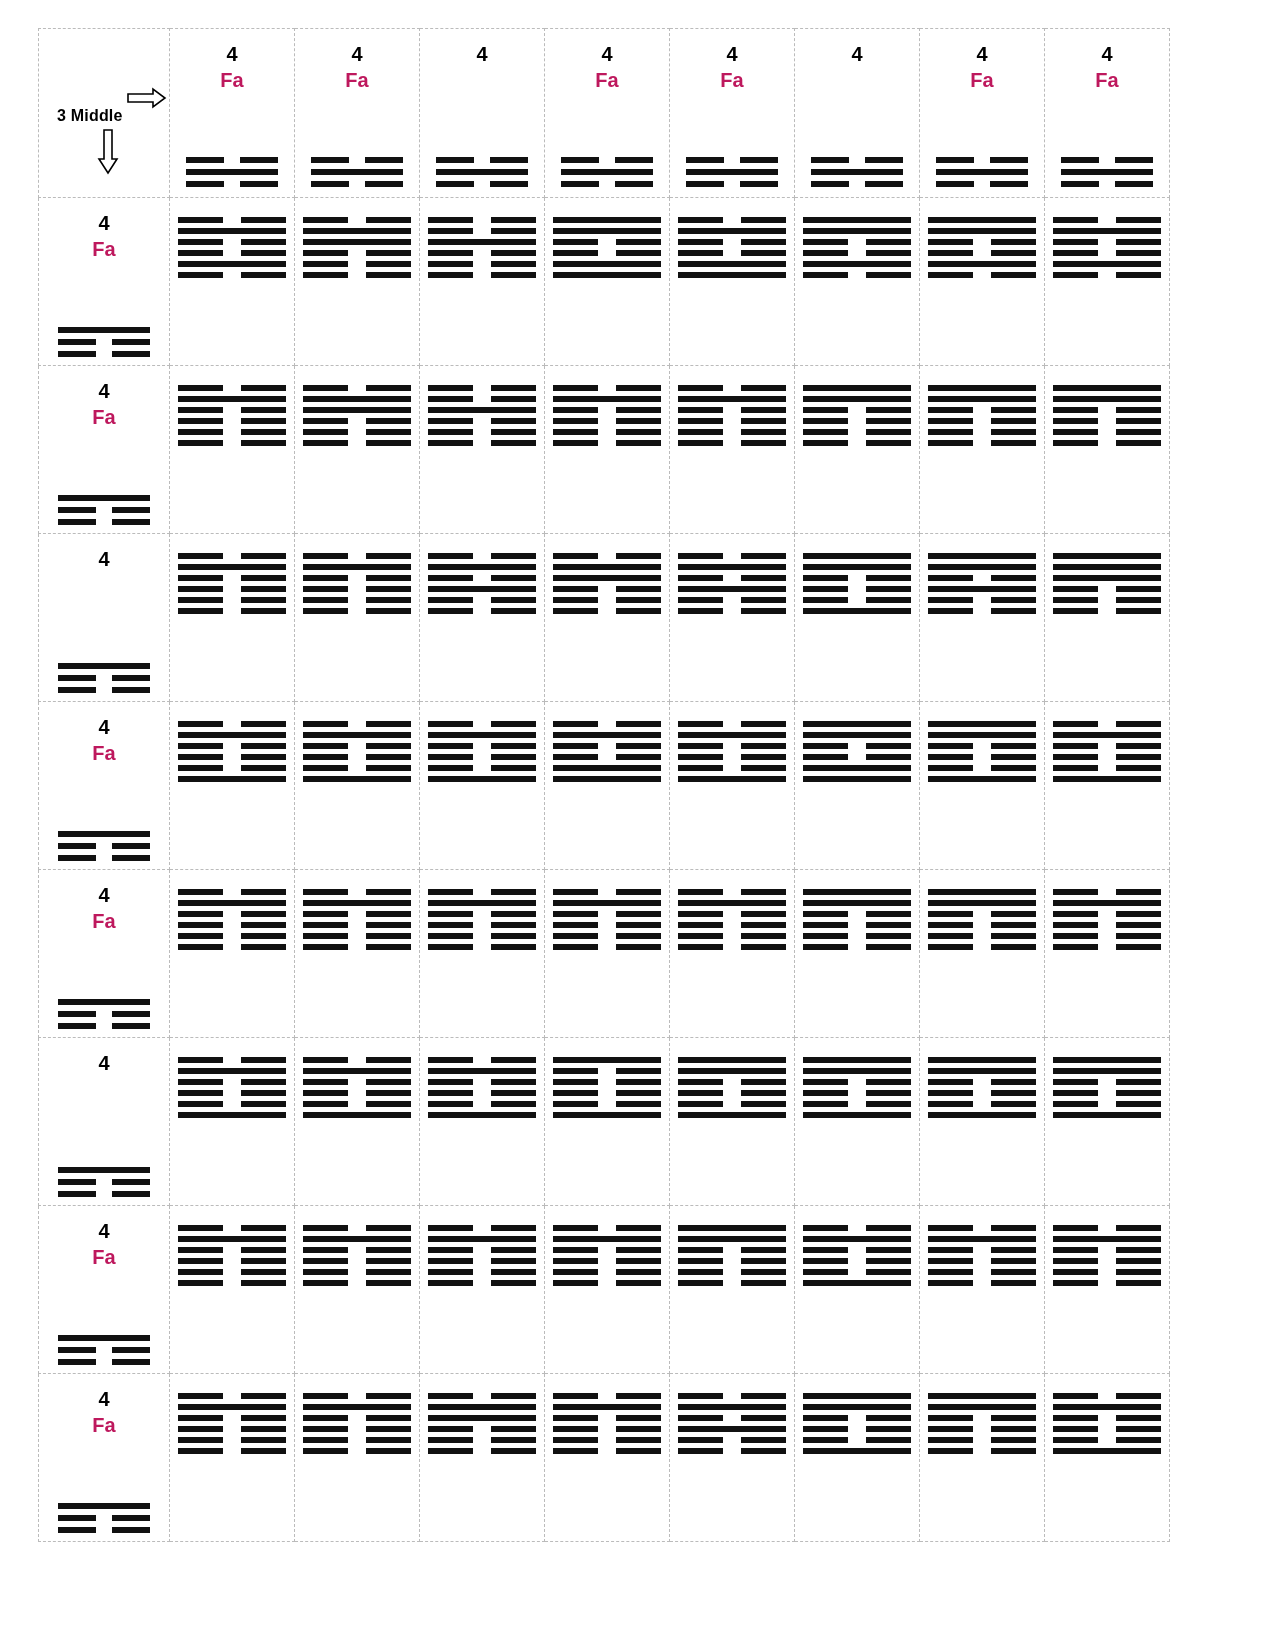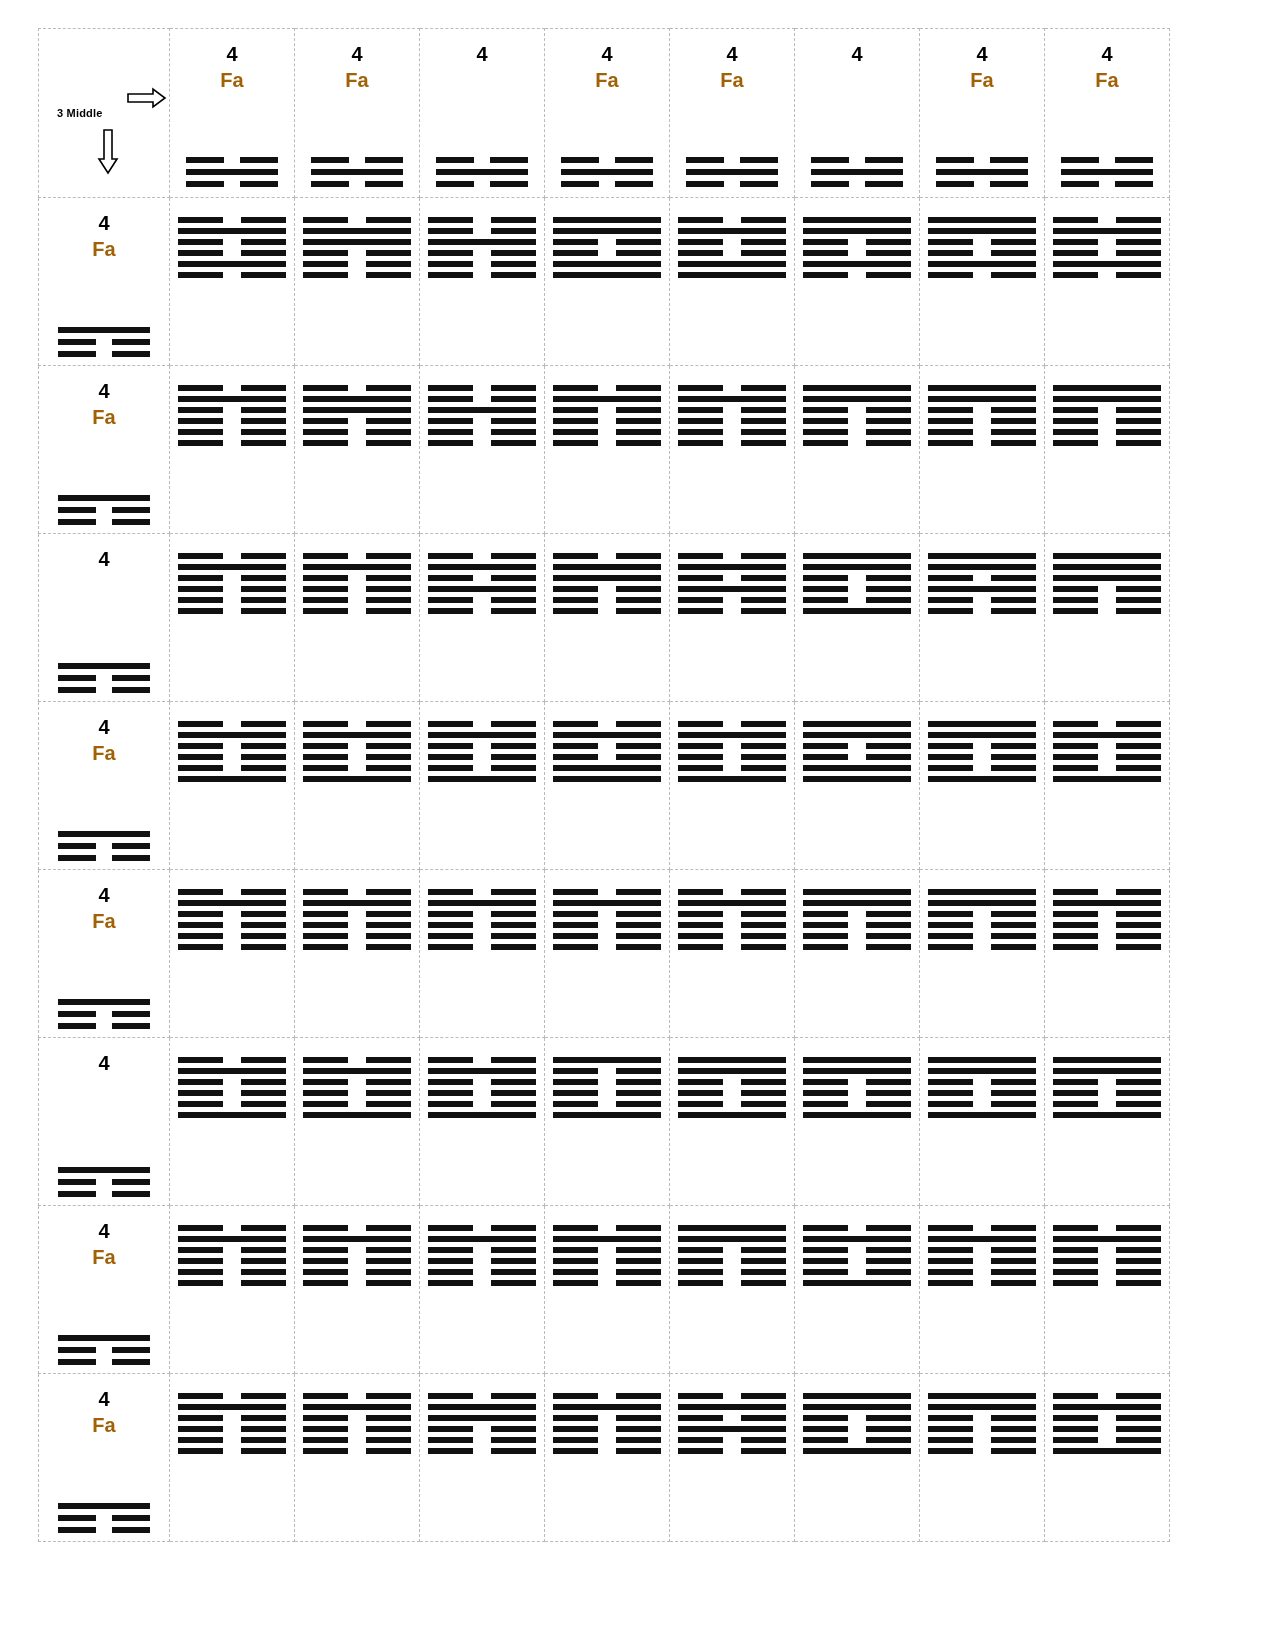--- a/index.html
+++ b/index.html
@@ -46,21 +46,21 @@
     font-size: 20px;
     font-weight: bold;
     color: #000000;
     margin-top: 14px;
     line-height: 22px;
     height: 22px;
   }
   .lbl-note {
     font-size: 20px;
     font-weight: bold;
-    color: #a16207;
+    color: #be185d;
     line-height: 30px;
     height: 30px;
   }
 
   
   .hex {
     display: inline-block;
     width: 100px;
   }
   .hex .line {
@@ -130,21 +130,21 @@
   .col-head-tri { position: absolute; bottom: 14px; left: 0; right: 0; text-align: center; }
 
   .cell-inner { position: relative; height: 100%; }
   .cell-hex { position: absolute; top: 14px; left: 0; right: 0; text-align: center; }
 
   
   .corner-label {
     position: absolute;
     left: 18px;
     top: 78px;
-    font-size: 11px;
+    font-size: 16px;
     font-weight: bold;
     color: #000000;
     letter-spacing: 0.2px;
   }
   .arrow-right {
     position: absolute;
     left: 88px;
     top: 58px;
     width: 40px;
     height: 22px;

